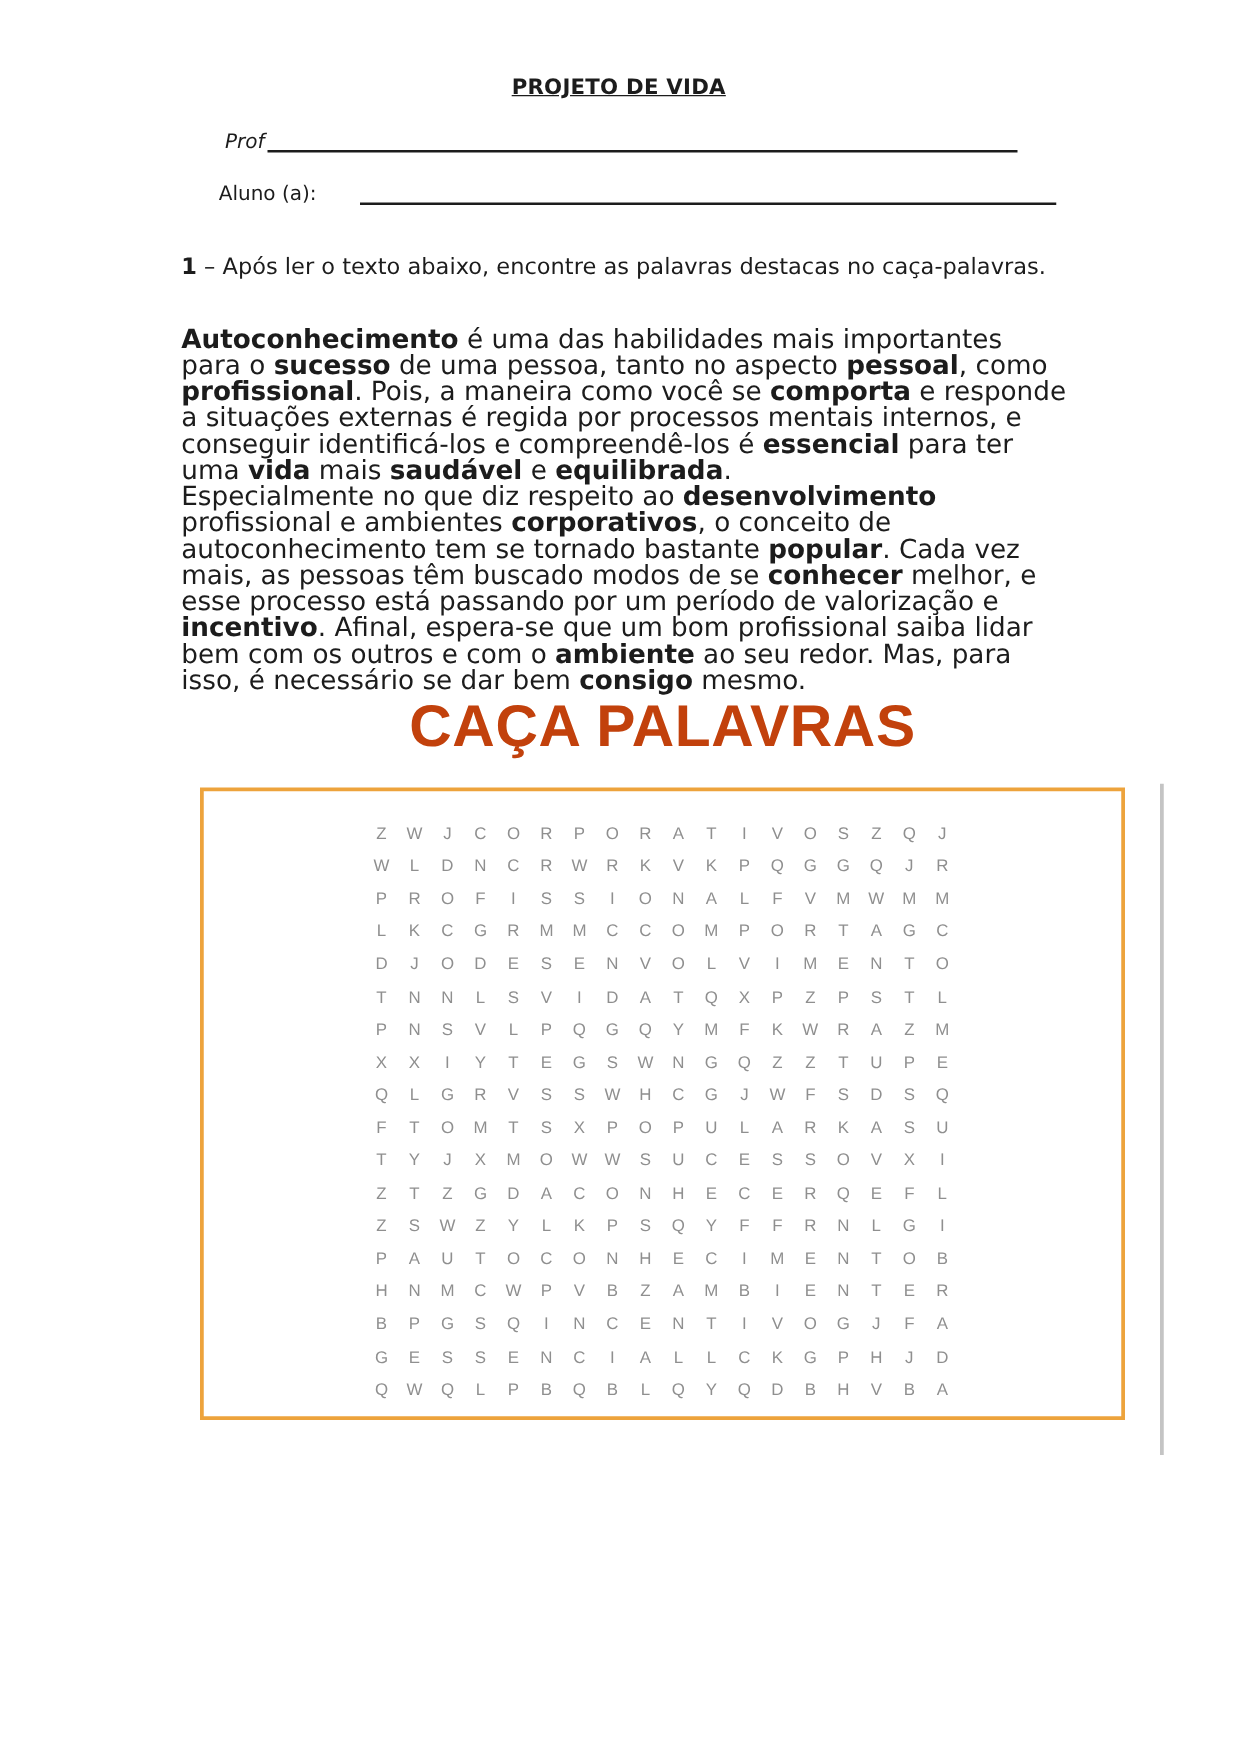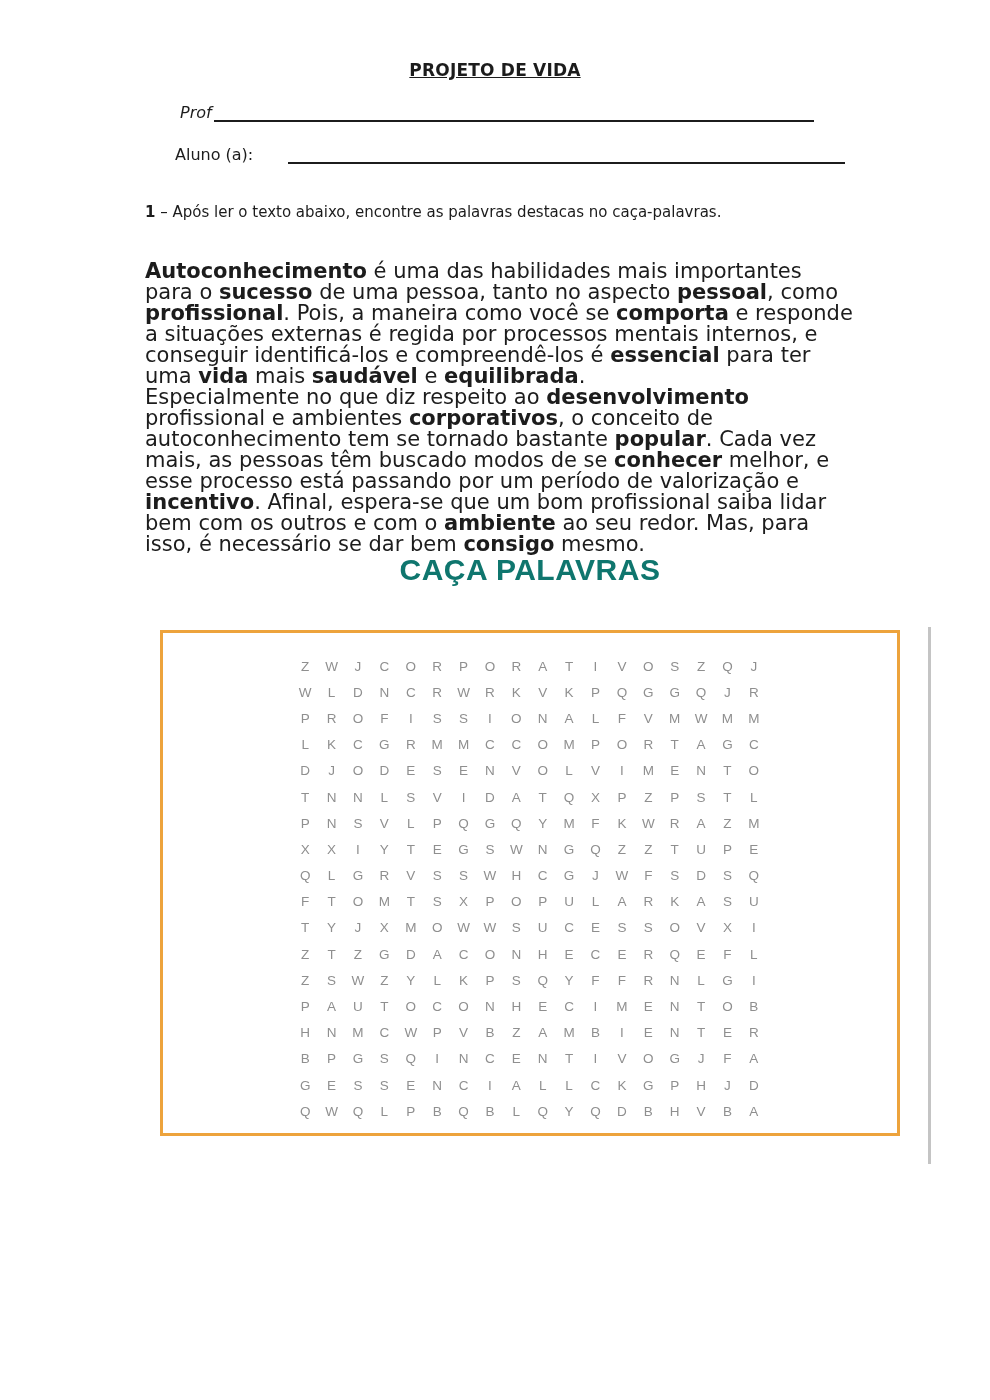--- a/index.html
+++ b/index.html
@@ -31,36 +31,36 @@
   .fill-line {
     display: inline-block;
     border-bottom: 2px solid #1c1c1c;
     height: 20px;
   }
   .prof-line  { width: 600px; margin-left: 2px; }
   .aluno-line { width: 557px; margin-left: 8px; }
 
   .question {
     position: absolute; left: 145px; top: 203px;
-    font-size: 15px;
+    font-size: 18px;
   }
   .question b { font-weight: bold; }
 
   .article {
     position: absolute; left: 145px; top: 261px; width: 708px;
     font-size: 21px; line-height: 21px;
   }
   .article b { font-weight: bold; }
 
   .ws-title {
     position: absolute; top: 553px; left: 160px; width: 740px;
     text-align: center;
     font-family: "Liberation Sans", sans-serif;
-    font-size: 30px; font-weight: bold;
-    color: #0f766e;
+    font-size: 47px; font-weight: bold;
+    color: #c2410c;
     letter-spacing: 0.5px;
   }
 
   .ws-box {
     position: absolute; left: 160px; top: 630px;
     width: 740px; height: 506px;
     border: 3px solid #eda33c;
     background: #ffffff;
   }
   .ws-grid {

